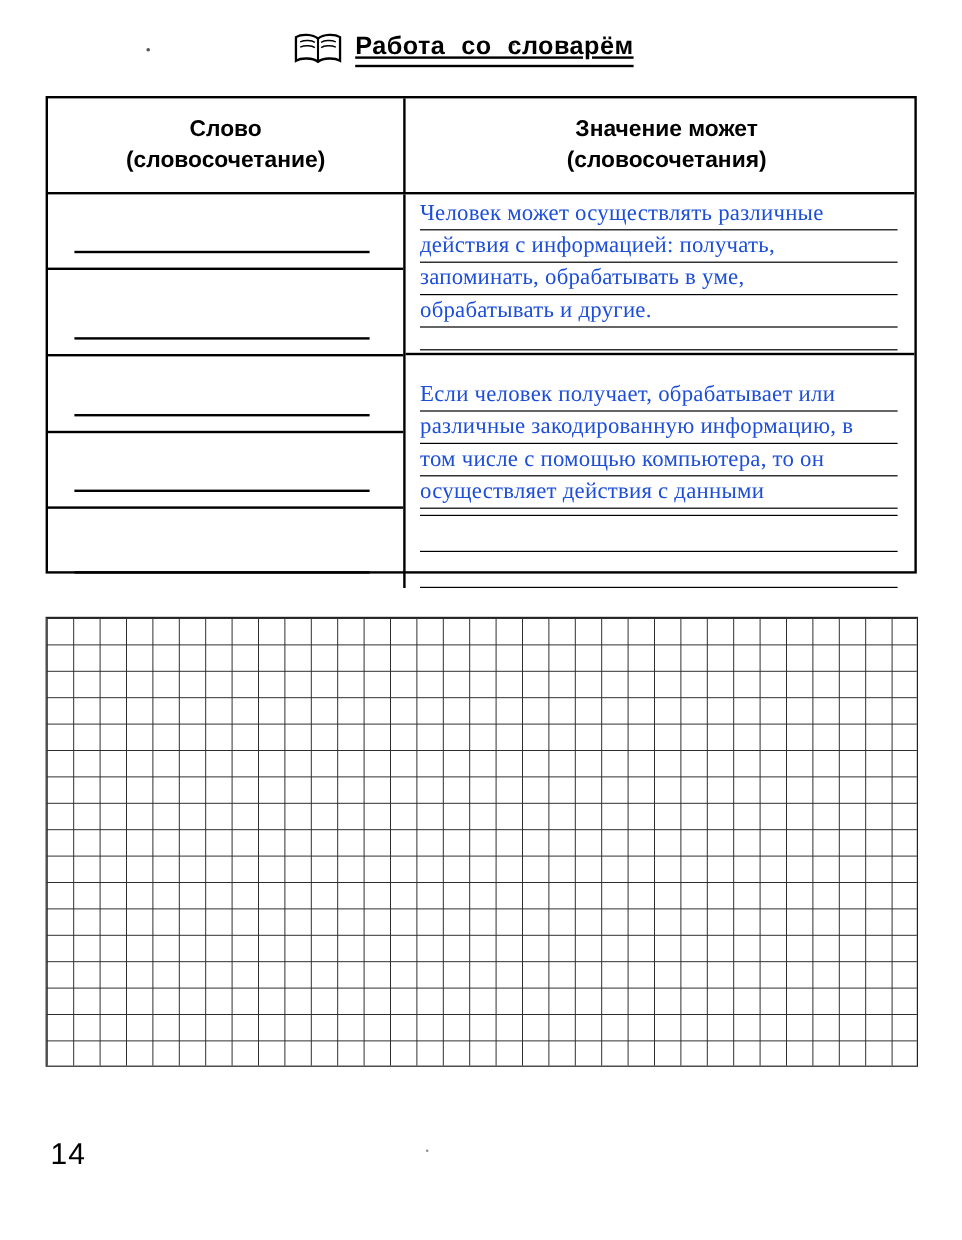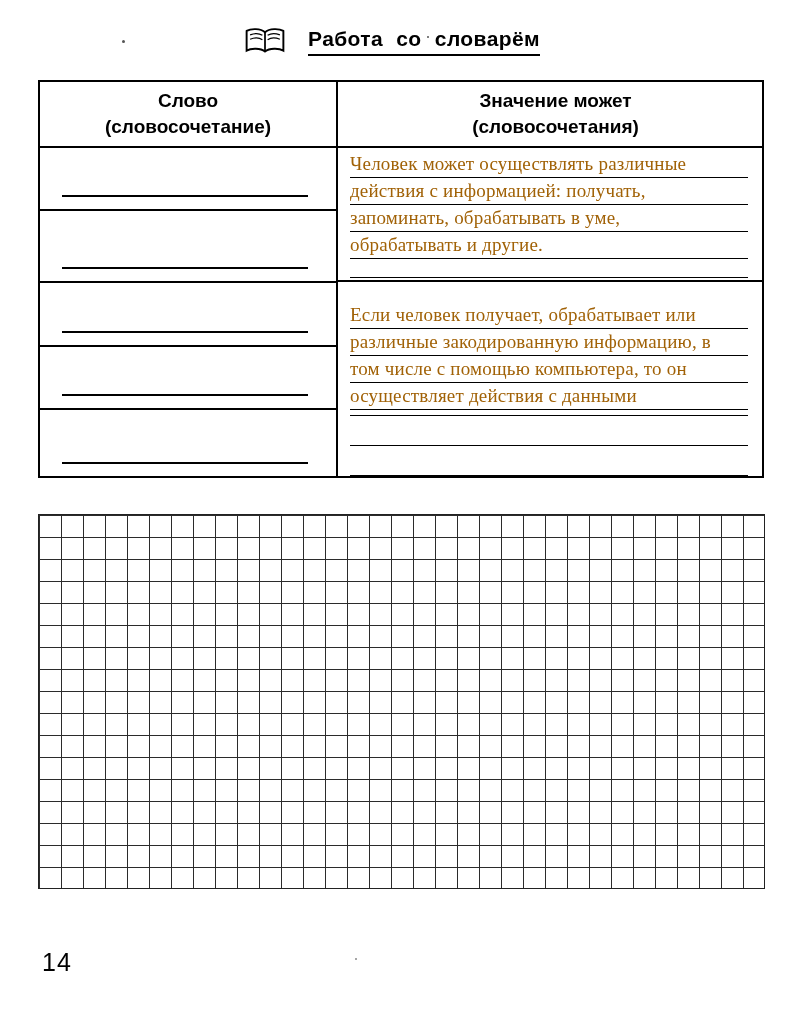--- a/index.html
+++ b/index.html
@@ -8,35 +8,35 @@
     position:relative;
     background:#ffffff;
     font-family:"Liberation Sans", sans-serif;
     color:#000;
     overflow:hidden;
   }
 
   
   .header {
     position:absolute; left:244px; top:26px;
-    display:flex; align-items:center; gap:22px;
+    display:flex; align-items:center; gap:10px;text-decoration:underline;
   }
   .book-icon { display:inline-block; width:42px; height:30px; }
   .header-title {
     font-weight:bold; font-size:21px; letter-spacing:.4px; word-spacing:7px;
     border-bottom:2px solid #000; padding-bottom:3px;
   }
 
   
   .wtable {
     position:absolute; left:38px; top:80px;
     width:726px; height:398px;
     border:2px solid #000;
   }
-  .thead { display:flex; height:66px; border-bottom:2px solid #000;gap:11px; }
+  .thead { display:flex; height:80px; border-bottom:2px solid #000;gap:11px; }
   .th {
     display:flex; flex-direction:column; justify-content:center; align-items:center;
     font-weight:bold; font-size:19px; line-height:26px; text-align:center;
   }
   .th-word  { width:298px; border-right:2px solid #000; }
   .th-mean  { flex:1; }
 
   .tbody { display:flex; height:328px; }
   .col-left { width:298px; border-right:2px solid #000; display:flex; flex-direction:column; }
   .cell-word { position:relative; border-bottom:2px solid #000; }
@@ -45,21 +45,21 @@
   .cell-word.h3 { height:64px; }
   .cell-word.h4 { height:63px; }
   .cell-word.h5 { flex:1; border-bottom:none; }
   .write-line {
     position:absolute; left:22px; right:28px; bottom:12px;
     border-bottom:2px solid #000;
   }
 
   .col-right {
     flex:1; display:flex; flex-direction:column;
-    font-family:"Liberation Serif", serif; font-size:19px; color:#a16207;
+    font-family:"Liberation Serif", serif; font-size:19px; color:#1d4ed8;
   }
   .def-cell-1 { height:137px; border-bottom:2px solid #000; padding:3px 14px 0 12px; }
   .def-cell-2 { flex:1; padding:4px 14px 0 12px;margin-top:16px; }
   .text-line {
     height:27px; line-height:26px; white-space:nowrap; overflow:hidden;
     border-bottom:1.5px solid #000; letter-spacing:.2px;
   }
   .empty-ruled  { height:17px; margin-top:2px; border-bottom:1.5px solid #000; }
   .empty-ruled.tight { height:6px; margin-top:0; }
   .empty-ruled.sp1 { height:30px; margin-top:0; }

